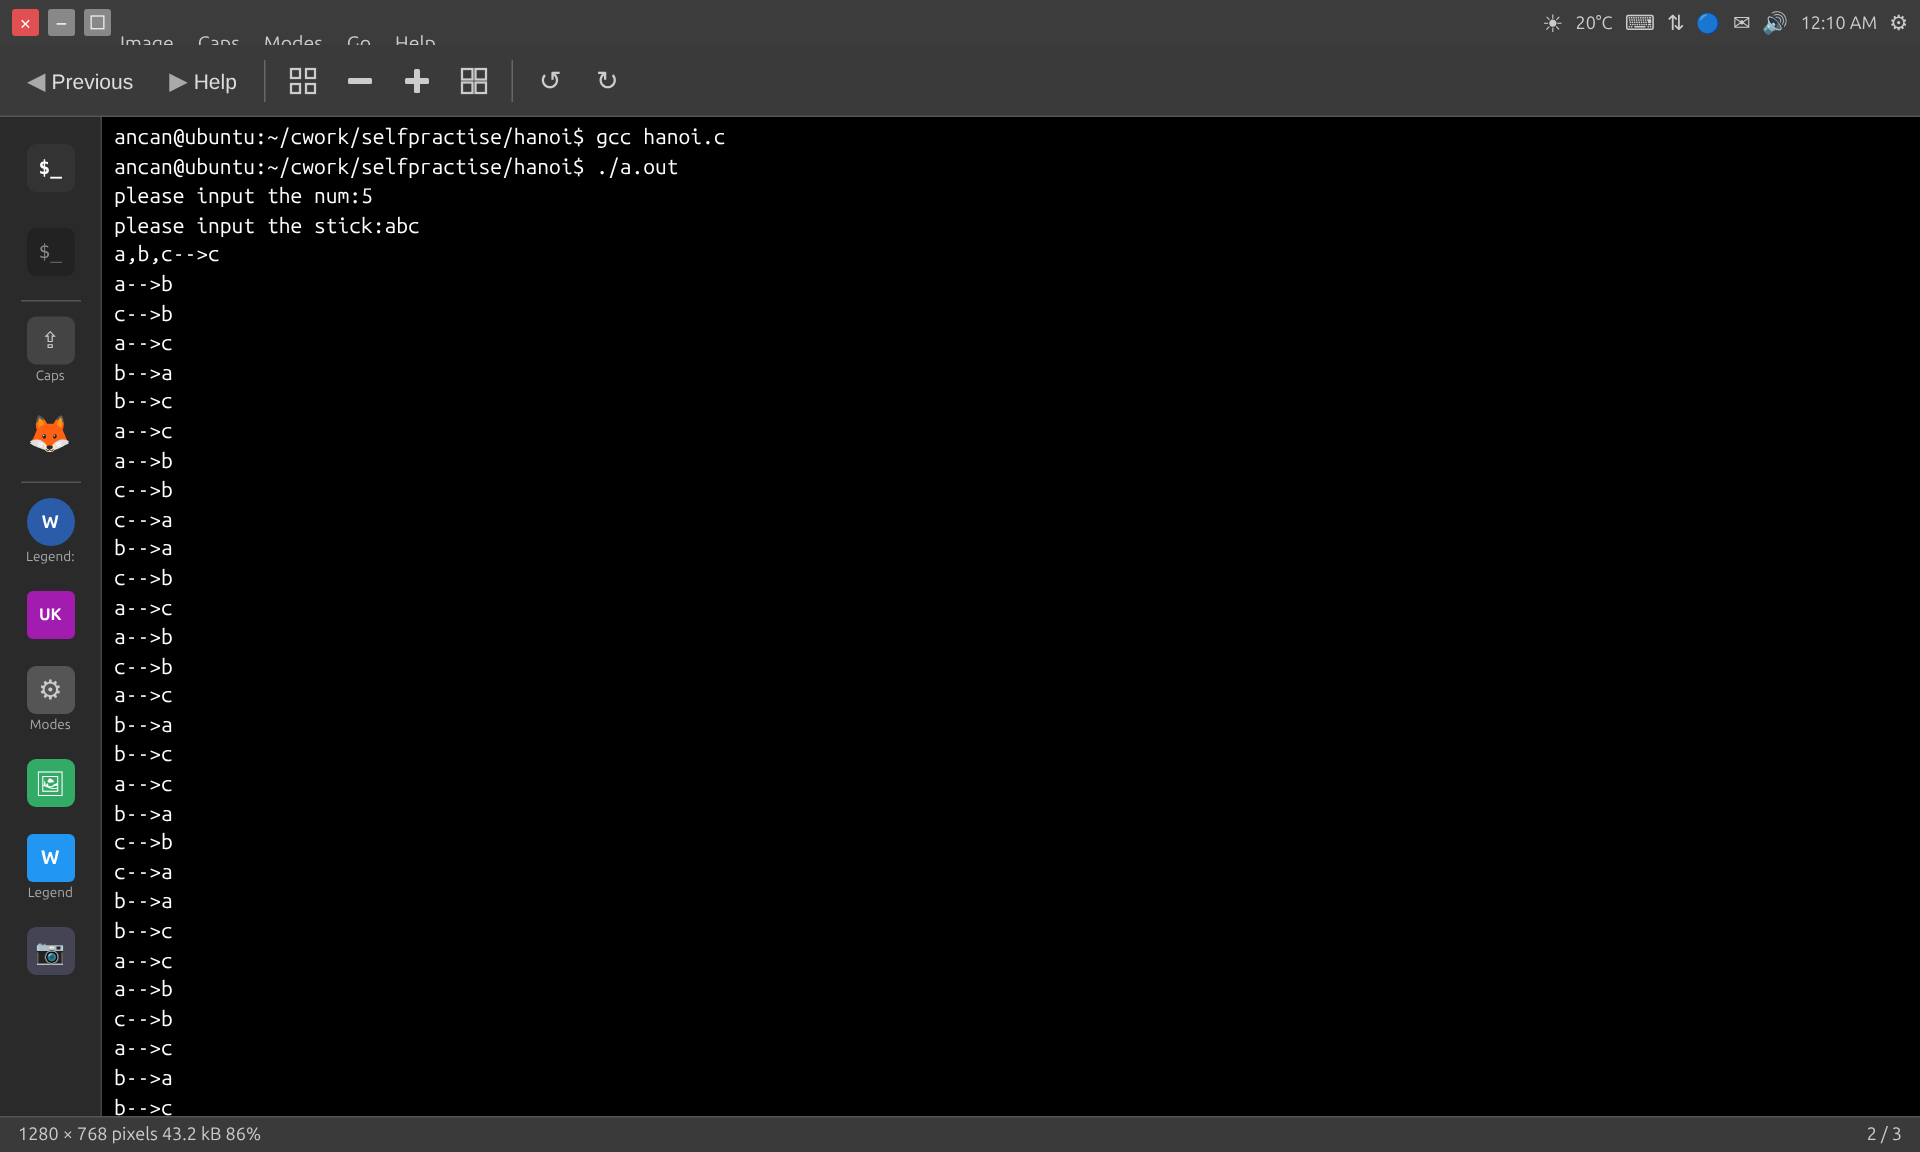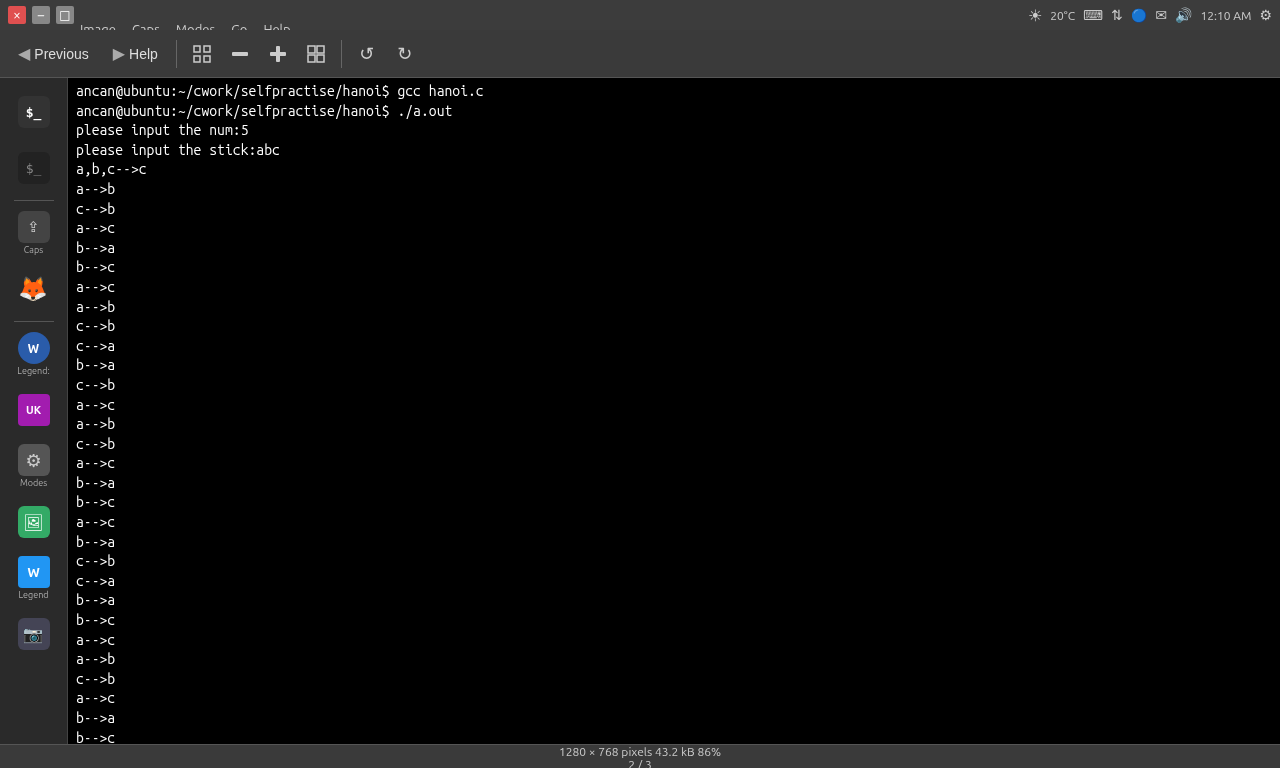--- a/index.html
+++ b/index.html
@@ -134,21 +134,20 @@
       height: 24px;
       background: #3a3a3a;
       display: flex;
       align-items: center;
       justify-content: space-between;
       padding: 0 12px;
       color: #ccc;
       font-size: 12px;
       flex-shrink: 0;
       border-top: 1px solid #555;
-      flex-direction: column;
     }
 
     
     .tray { display: flex; align-items: center; gap: 8px; color: #ccc; font-size: 12px; }
   </style>
 </head>
 <body>
 
 <div class="titlebar">
   <div class="titlebar-left">

